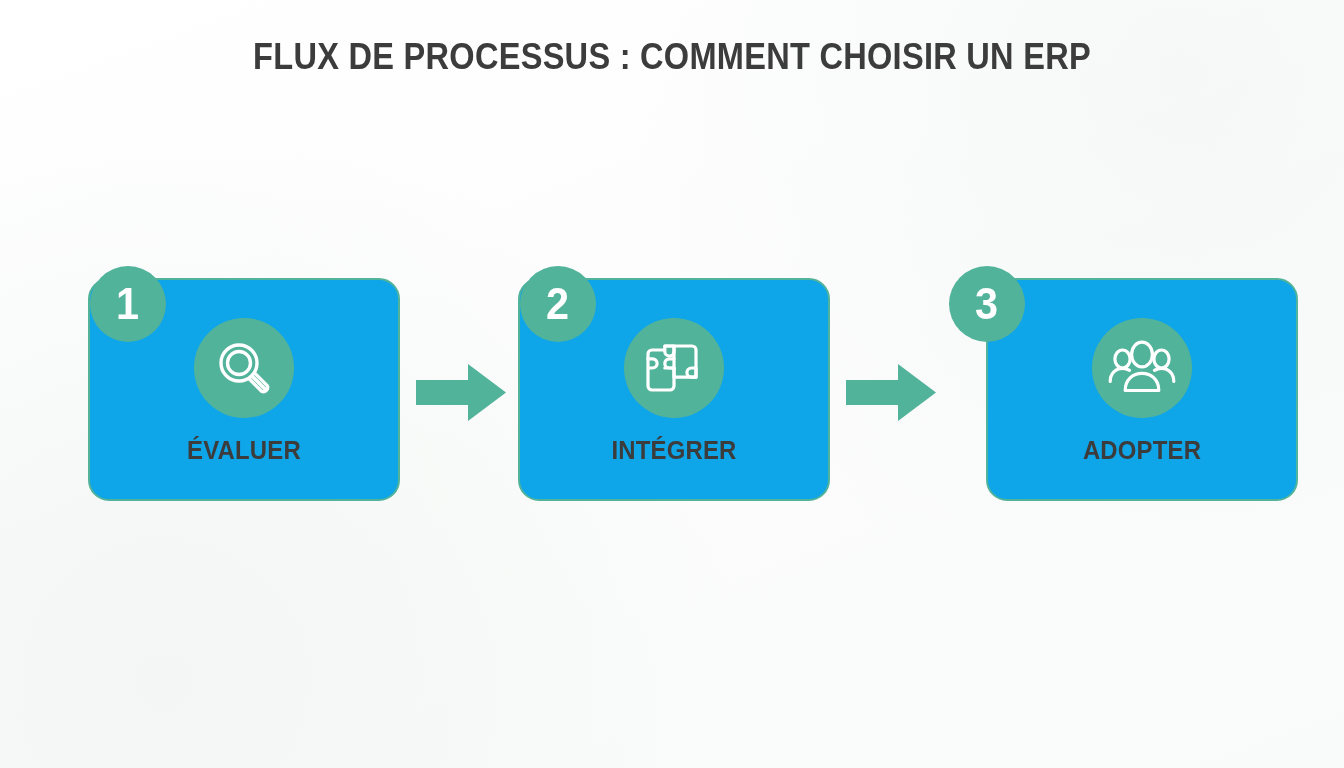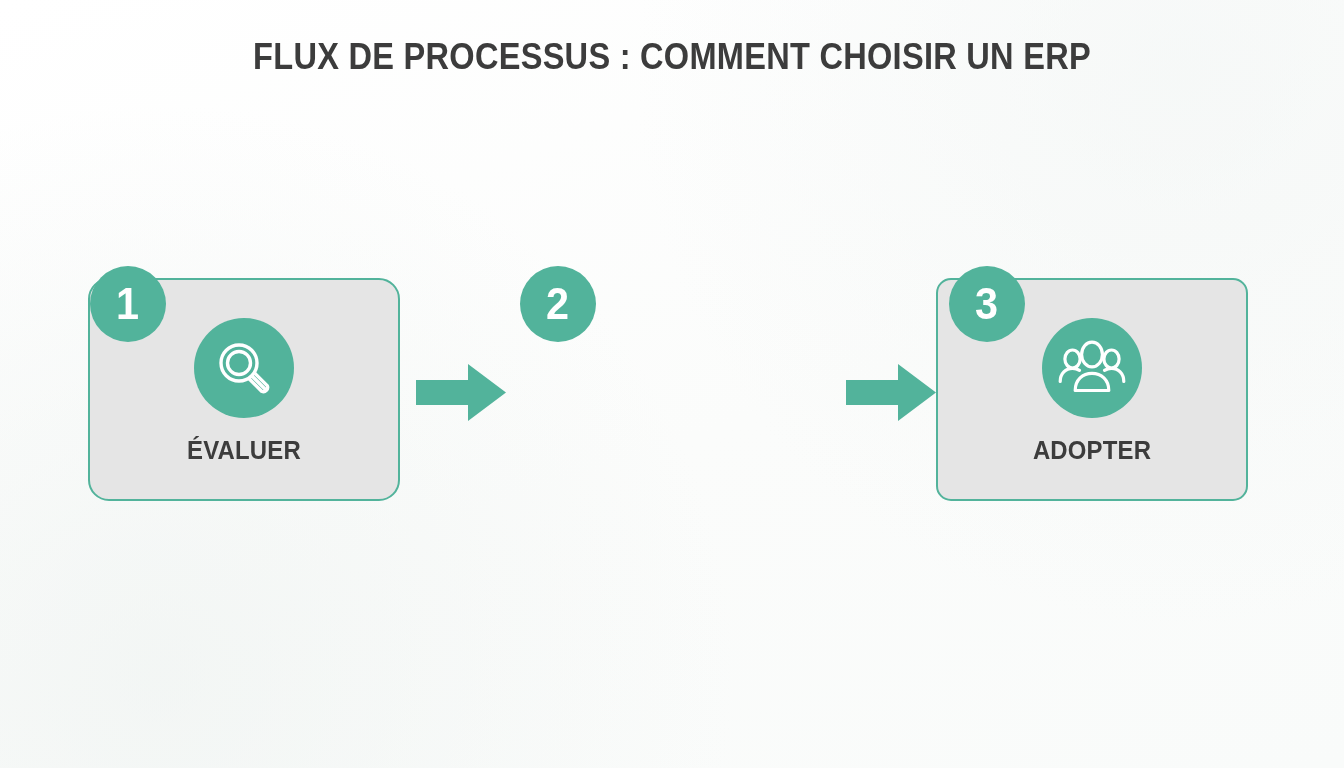--- a/index.html
+++ b/index.html
@@ -51,25 +51,25 @@
 
   
   .card {
     position: absolute;
     top: 278px;
     width: 312px;
     height: 223px;
     box-sizing: border-box;
     border: 2px solid #52b39b;
     border-radius: 21px;
-    background: #e5e5e5;
+    background: #0ea5e9;
   }
   .card-1 { left: 88px; }
   .card-2 { left: 518px; }
-  .card-3 { left: 936px; border-radius: 15px; }
+  .card-3 { left: 986px; }
 
   
   .badge {
     position: absolute;
     width: 76px;
     height: 76px;
     border-radius: 50%;
     background: #52b39b;
     display: flex;
     align-items: center;
@@ -159,20 +159,41 @@
   <div class="badge badge-1">
     <span>1</span>
   </div>
 
   <div class="arrow arrow-1">
     <svg width="90" height="57" viewBox="0 0 90 57" aria-hidden="true">
       <polygon points="0,16 52,16 52,0 90,28.5 52,57 52,41 0,41" fill="#52b39b"></polygon>
     </svg>
   </div>
 
+  <div class="card card-2">
+    <div class="icon-circle">
+      <svg width="64" height="64" viewBox="0 0 64 64" aria-hidden="true">
+        <g fill="none" stroke="#ffffff" stroke-width="3.2" stroke-linecap="round" stroke-linejoin="round">
+
+          <path d="M32 10 h18 a4 4 0 0 1 4 4 v18
+                   h-4.5 a4.6 4.6 0 0 0 0 9.2 H54
+                   v-9.2
+                   M32 10 v5.4 a4.6 4.6 0 0 1 -9.2 0 V10 h9.2 Z"></path>
+          <path d="M22.8 10 H32 v22 h-9.2"></path>
+          <path d="M54 32 v9.2 h-22 v-9.2"></path>
+
+          <path d="M32 32 v18 a4 4 0 0 1 -4 4 H10 a4 4 0 0 1 -4 -4 V32
+                   h4.5 a4.6 4.6 0 0 0 0 -9.2 H6 v9.2"></path>
+          <path d="M6 22.8 V18 a4 4 0 0 1 4 -4 h12"></path>
+          <path d="M32 32 h-4.6 a4.6 4.6 0 0 1 0 -9.2 H32"></path>
+        </g>
+      </svg>
+    </div>
+    <div class="card-label">INTÉGRER</div>
+  </div>
   <div class="badge badge-2">
     <span>2</span>
   </div>
 
   <div class="arrow arrow-2">
     <svg width="90" height="57" viewBox="0 0 90 57" aria-hidden="true">
       <polygon points="0,16 52,16 52,0 90,28.5 52,57 52,41 0,41" fill="#52b39b"></polygon>
     </svg>
   </div>
 

